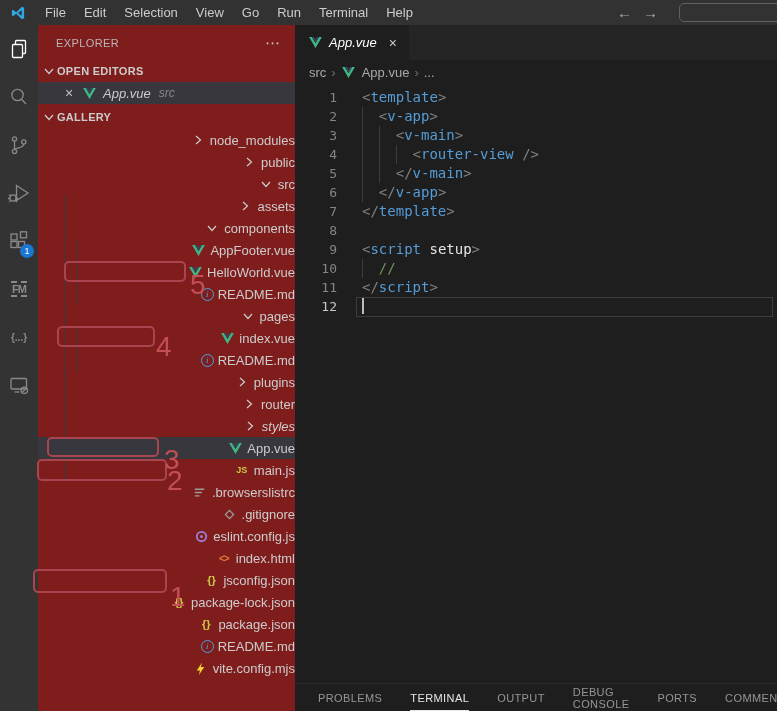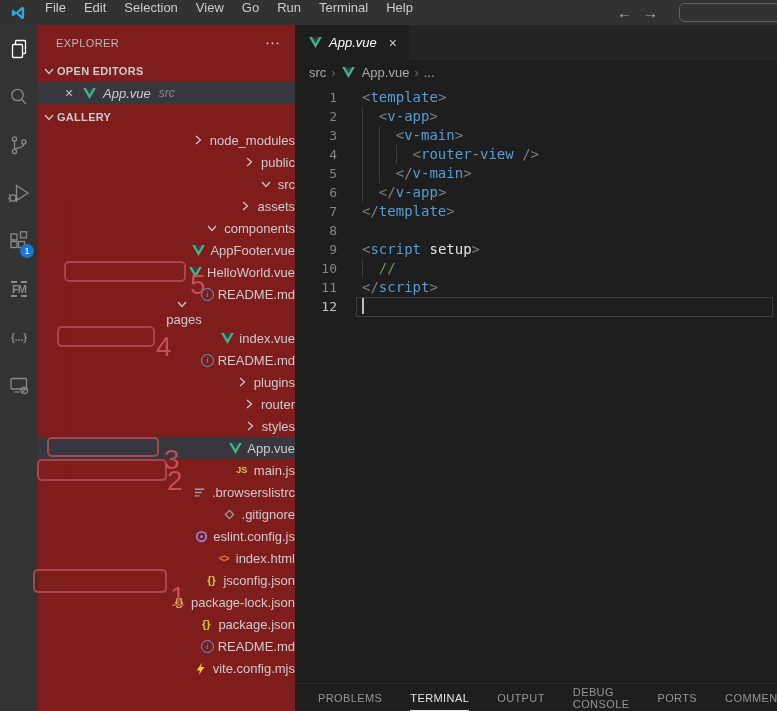--- a/index.html
+++ b/index.html
@@ -1,20 +1,20 @@
 <!DOCTYPE html>
 <html><head>
 <meta charset="utf-8">
 <style>
   * { box-sizing: border-box; margin: 0; padding: 0; }
   html,body { width:777px; height:711px; overflow:hidden; }
   body { background:#1e1e1e; font-family:"Liberation Sans",sans-serif; position:relative; color:#cccccc; }
 
   
-  .titlebar { height:25px; background:#323233; display:flex; font-size:13px; color:#cccccc; position:relative; }
+  .titlebar { height:25px; background:#323233; display:flex; align-items:center; font-size:13px; color:#cccccc; position:relative; }
   .logo { width:36px; display:flex; justify-content:center; align-items:center; }
   .menus { display:flex; }
   .menu-item { padding:0 9px; cursor:default; }
   .nav-arrows { position:absolute; left:617px; top:0; height:25px; display:flex; align-items:center; gap:11px; color:#adadad; font-size:15px; }
   .search-box { position:absolute; left:679px; top:3px; width:118px; height:19px; background:#323233; border:1px solid #616163; border-radius:5px; }
 
   
   .bodyrow { display:flex; height:686px; }
 
   
@@ -239,21 +239,21 @@
               <path fill="#41b883" d="M1.8 3.2h4.4L12 13.3 17.8 3.2h4.4L12 20.8z"></path>
               <path fill="#35495e" d="M6.2 3.2h3.4L12 7.6l2.4-4.4h3.4L12 13.3z"></path>
             </svg>
           </span>
           <span class="tree-label">HelloWorld.vue</span>
         </div>
         <div class="tree-row" style="padding-left: 42px;">
           <span class="fi fi-info">i</span>
           <span class="tree-label">README.md</span>
         </div>
-        <div class="tree-row" style="padding-left: 31px; flex-direction: column;">
+        <div class="tree-row" style="padding-left: 31px;">
           <span class="chev"><svg viewBox="0 0 16 16">
               <path d="M4 6l4 4.5L12 6"></path>
             </svg></span>
           <span class="tree-label">pages</span>
         </div>
         <div class="tree-row" style="padding-left: 42px;">
           <span class="fi">
             <svg viewBox="0 0 24 24">
               <path fill="#41b883" d="M1.8 3.2h4.4L12 13.3 17.8 3.2h4.4L12 20.8z"></path>
               <path fill="#35495e" d="M6.2 3.2h3.4L12 7.6l2.4-4.4h3.4L12 13.3z"></path>
@@ -270,21 +270,21 @@
               <path d="M6 4l4.5 4L6 12"></path>
             </svg></span>
           <span class="tree-label">plugins</span>
         </div>
         <div class="tree-row" style="padding-left: 31px;">
           <span class="chev"><svg viewBox="0 0 16 16">
               <path d="M6 4l4.5 4L6 12"></path>
             </svg></span>
           <span class="tree-label">router</span>
         </div>
-        <div class="tree-row" style="padding-left: 31px;">
+        <div class="tree-row" style="padding-left: 31px; font-style: italic;">
           <span class="chev"><svg viewBox="0 0 16 16">
               <path d="M6 4l4.5 4L6 12"></path>
             </svg></span>
           <span class="tree-label">styles</span>
         </div>
         <div class="tree-row selected" style="padding-left: 31px;">
           <span class="fi">
             <svg viewBox="0 0 24 24">
               <path fill="#41b883" d="M1.8 3.2h4.4L12 13.3 17.8 3.2h4.4L12 20.8z"></path>
               <path fill="#35495e" d="M6.2 3.2h3.4L12 7.6l2.4-4.4h3.4L12 13.3z"></path>

